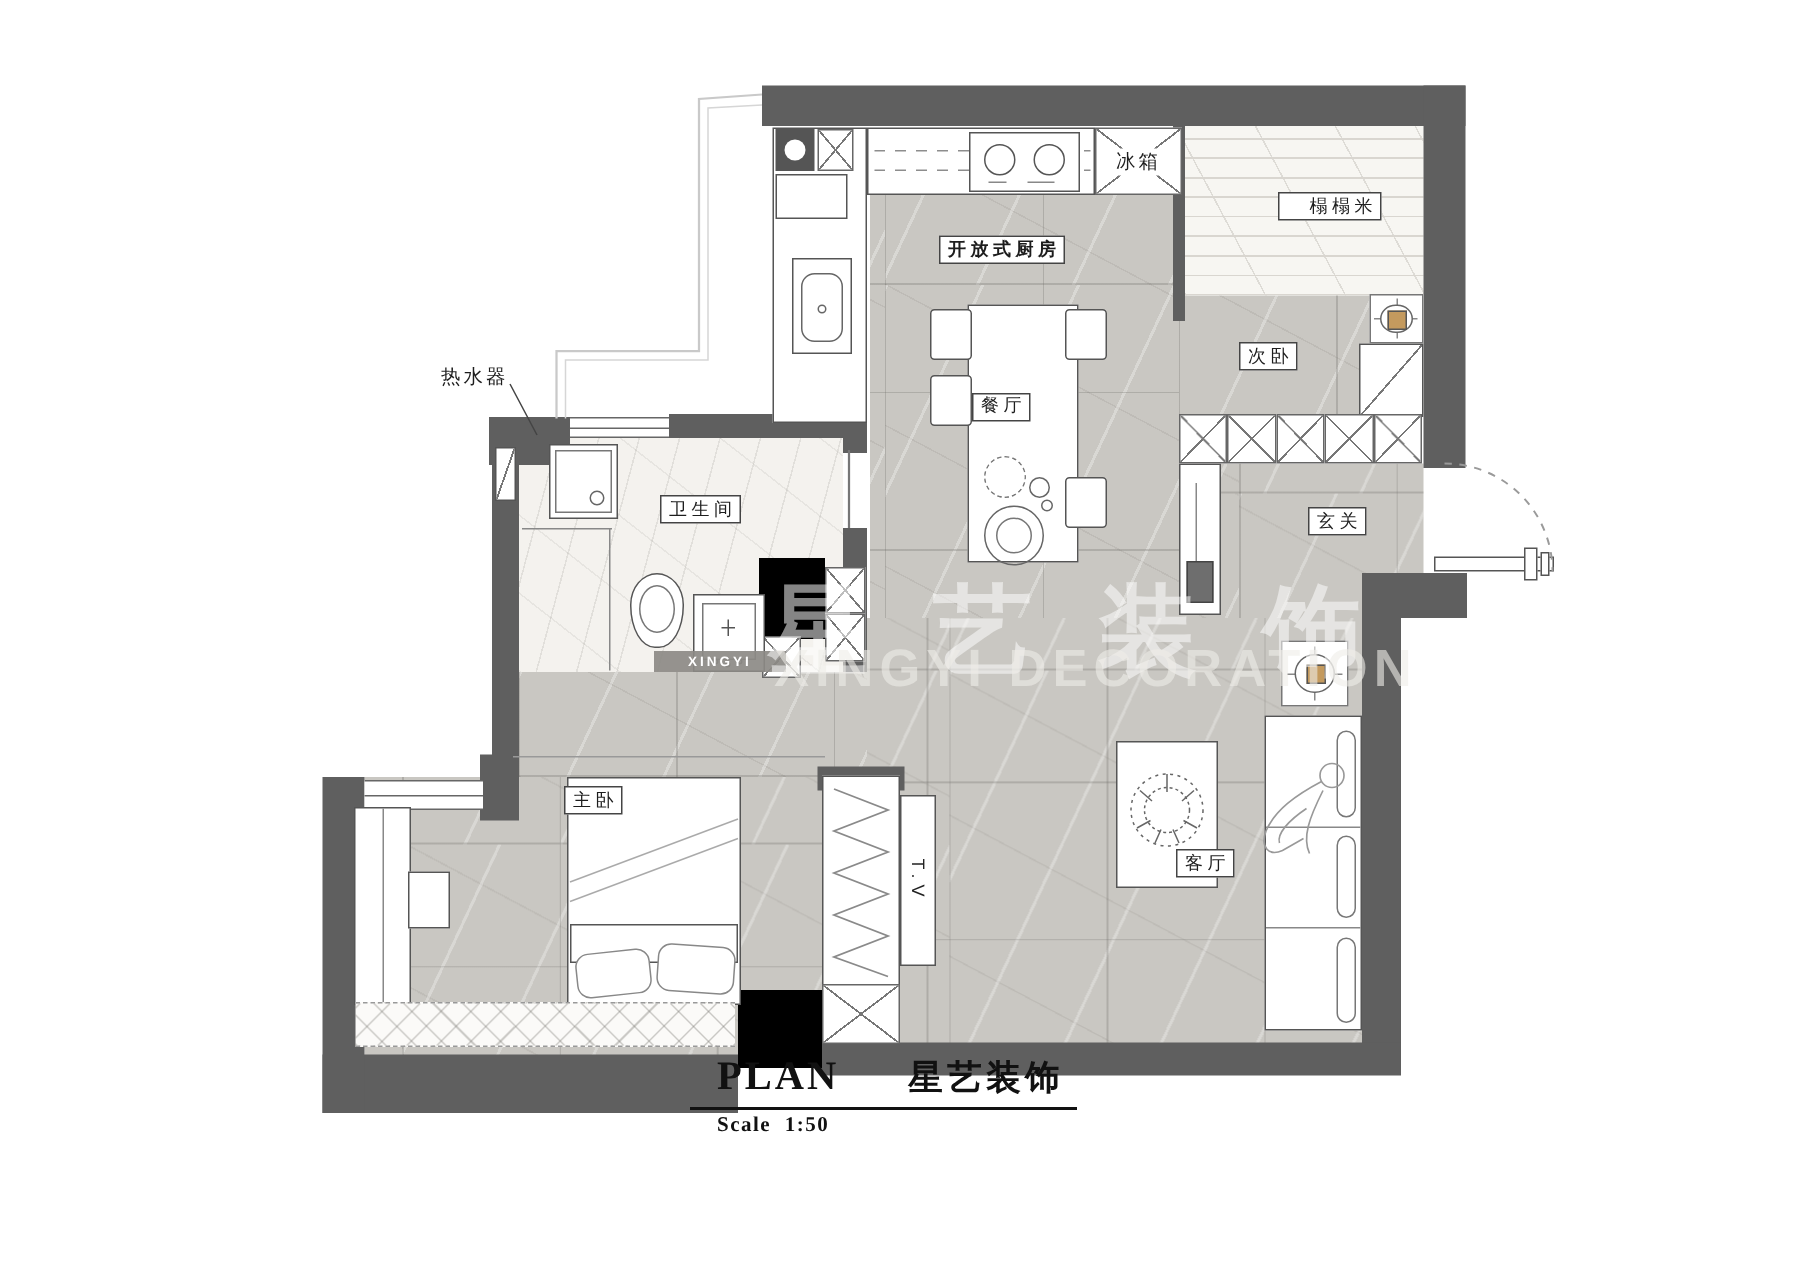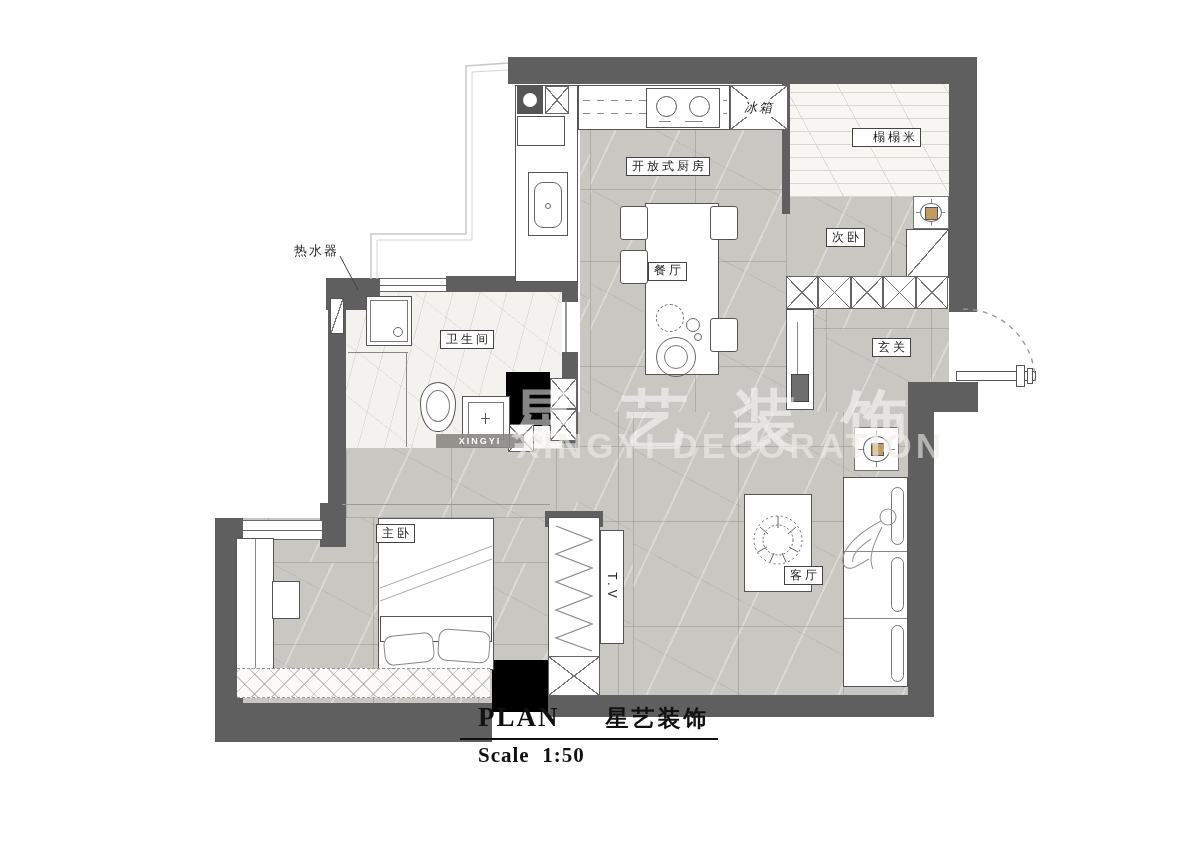--- a/index.html
+++ b/index.html
@@ -5,21 +5,21 @@
   html,body{margin:0;padding:0;background:#fff;}
   #canvas{position:relative;width:1200px;height:847px;background:#fff;overflow:hidden;
           font-family:"Liberation Sans",sans-serif;}
   .abs{position:absolute;box-sizing:border-box;}
   .wall{background:#5f5f5f;}
   .blackbox{background:#000;}
   .furn{background:#fff;border:1px solid #555;}
   .xbox{background:#fff;border:1px solid #666;
         background-image:
           linear-gradient(to top right, transparent calc(50% - .6px), #777 calc(50% - .6px) calc(50% + .6px), transparent calc(50% + .6px)),
-          linear-gradient(to bottom right, transparent calc(50% - .6px), #777 calc(50% - .6px) calc(50% + .6px), transparent calc(50% + .6px)); font-style: italic;}
+          linear-gradient(to bottom right, transparent calc(50% - .6px), #777 calc(50% - .6px) calc(50% + .6px), transparent calc(50% + .6px));}
   .diag{background-image:linear-gradient(to bottom right, transparent calc(50% - .6px), #777 calc(50% - .6px) calc(50% + .6px), transparent calc(50% + .6px));}
   .floor-gray{background-color:#c9c7c2;background-image:
       repeating-linear-gradient(0deg, rgba(105,103,99,.28) 0 1px, transparent 1px 105px),
       repeating-linear-gradient(90deg, rgba(105,103,99,.28) 0 1px, transparent 1px 105px),
       repeating-linear-gradient(115deg, rgba(255,255,255,.30) 0 2px, transparent 2px 58px),
       repeating-linear-gradient(28deg, rgba(120,115,108,.14) 0 1px, transparent 1px 83px);}
   .floor-marble{background-color:#f4f2ee;background-image:
       repeating-linear-gradient(105deg, rgba(150,148,142,.20) 0 1px, transparent 1px 26px),
       repeating-linear-gradient(38deg, rgba(150,148,142,.14) 0 1px, transparent 1px 41px);}
   .floor-tatami{background-color:#f7f6f2;background-image:
@@ -42,21 +42,21 @@
   .light .l-core{position:absolute;left:50%;top:50%;width:11px;height:11px;margin:-6px 0 0 -6px;
                  background:#c49a5e;border:1px solid #555;}
   .window{background:#fff;border-top:1px solid #666;border-bottom:1px solid #666;}
   .window .mid{position:absolute;left:0;right:0;top:50%;height:1px;background:#666;}
   .wm-zh{color:rgba(255,255,255,.52);font-size:66px;font-weight:bold;letter-spacing:44px;white-space:nowrap;}
   .wm-en{color:rgba(238,236,231,.60);font-size:35px;font-weight:bold;letter-spacing:4px;white-space:nowrap;}
   .wm-ribbon{background:rgba(140,138,133,.92);color:#fff;font-size:9px;letter-spacing:2px;
              text-align:center;line-height:14px;font-weight:bold;}
   .title-en{font-family:"Liberation Serif",serif;font-size:27px;font-weight:bold;letter-spacing:2px;color:#111;}
   .title-zh{font-size:23px;color:#111;letter-spacing:3px;font-weight:bold;}
-  .title-scale{font-family:"Liberation Serif",serif;font-size:21px;font-weight:bold;color:#111;letter-spacing:1px;}
+  .title-scale{font-family:"Liberation Serif",serif;font-size:14px;font-weight:bold;color:#111;letter-spacing:1px;}
   svg{display:block;}
 </style>
 </head>
 <body>
 
 <div id="canvas">
 
   <div class="abs floor-tatami" style="left:790px;top:84px;width:159px;height:113px;"></div>
   <div class="abs floor-gray" style="left:786px;top:197px;width:163px;height:80px;"></div>
   <div class="abs floor-gray" style="left:786px;top:309px;width:163px;height:103px;background-position:40px 20px;"></div>
@@ -222,21 +222,21 @@
     </g>
 
     <g stroke="#999" fill="none" stroke-width="1.1">
       <circle cx="888" cy="517" r="8"></circle>
       <path d="M881 521 C864 530 850 540 844 554 C840 565 846 571 855 567 L869 559"></path>
       <path d="M871 539 C859 547 851 556 853 562"></path>
       <path d="M882 527 C873 545 868 558 873 569"></path>
     </g>
   </svg>
 
-  <div class="abs tag" style="left:626px;top:157px;">开放式厨房</div>
+  <div class="abs tag" style="left:626px;top:157px;font-weight:bold;">开放式厨房</div>
   <div class="abs tag" style="left:852px;top:128px;padding-left:20px;">榻榻米</div>
   <div class="abs tag" style="left:826px;top:228px;">次卧</div>
   <div class="abs tag" style="left:648px;top:262px;font-family:Liberation Mono, monospace;">餐厅</div>
   <div class="abs tag" style="left:872px;top:338px;">玄关</div>
   <div class="abs tag" style="left:440px;top:330px;">卫生间</div>
   <div class="abs tag" style="left:376px;top:524px;">主卧</div>
   <div class="abs tag" style="left:784px;top:566px;">客厅</div>
   <div class="abs plain-label" style="left:294px;top:242px;">热水器</div>
 
   <div class="abs wm-ribbon" style="left:436px;top:434px;width:88px;height:14px;">XINGYI</div>

